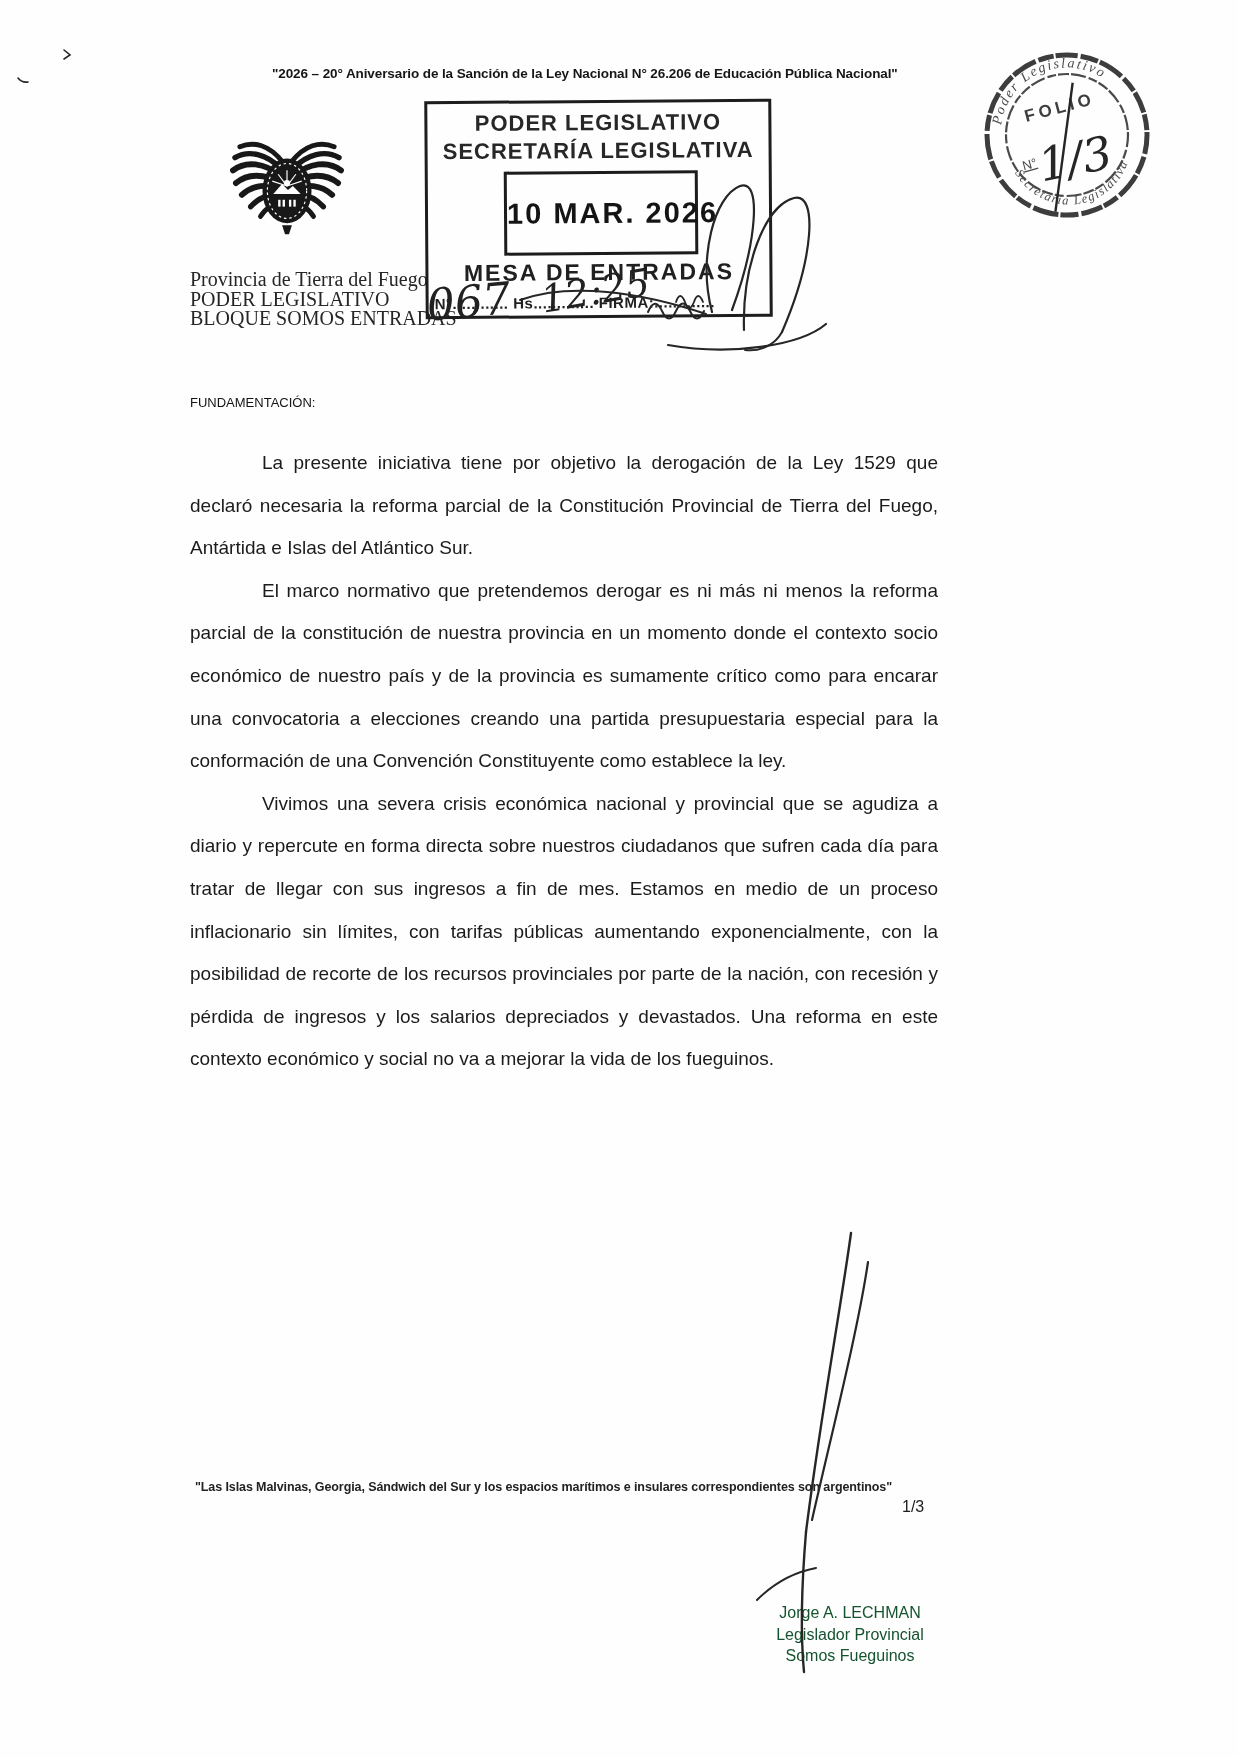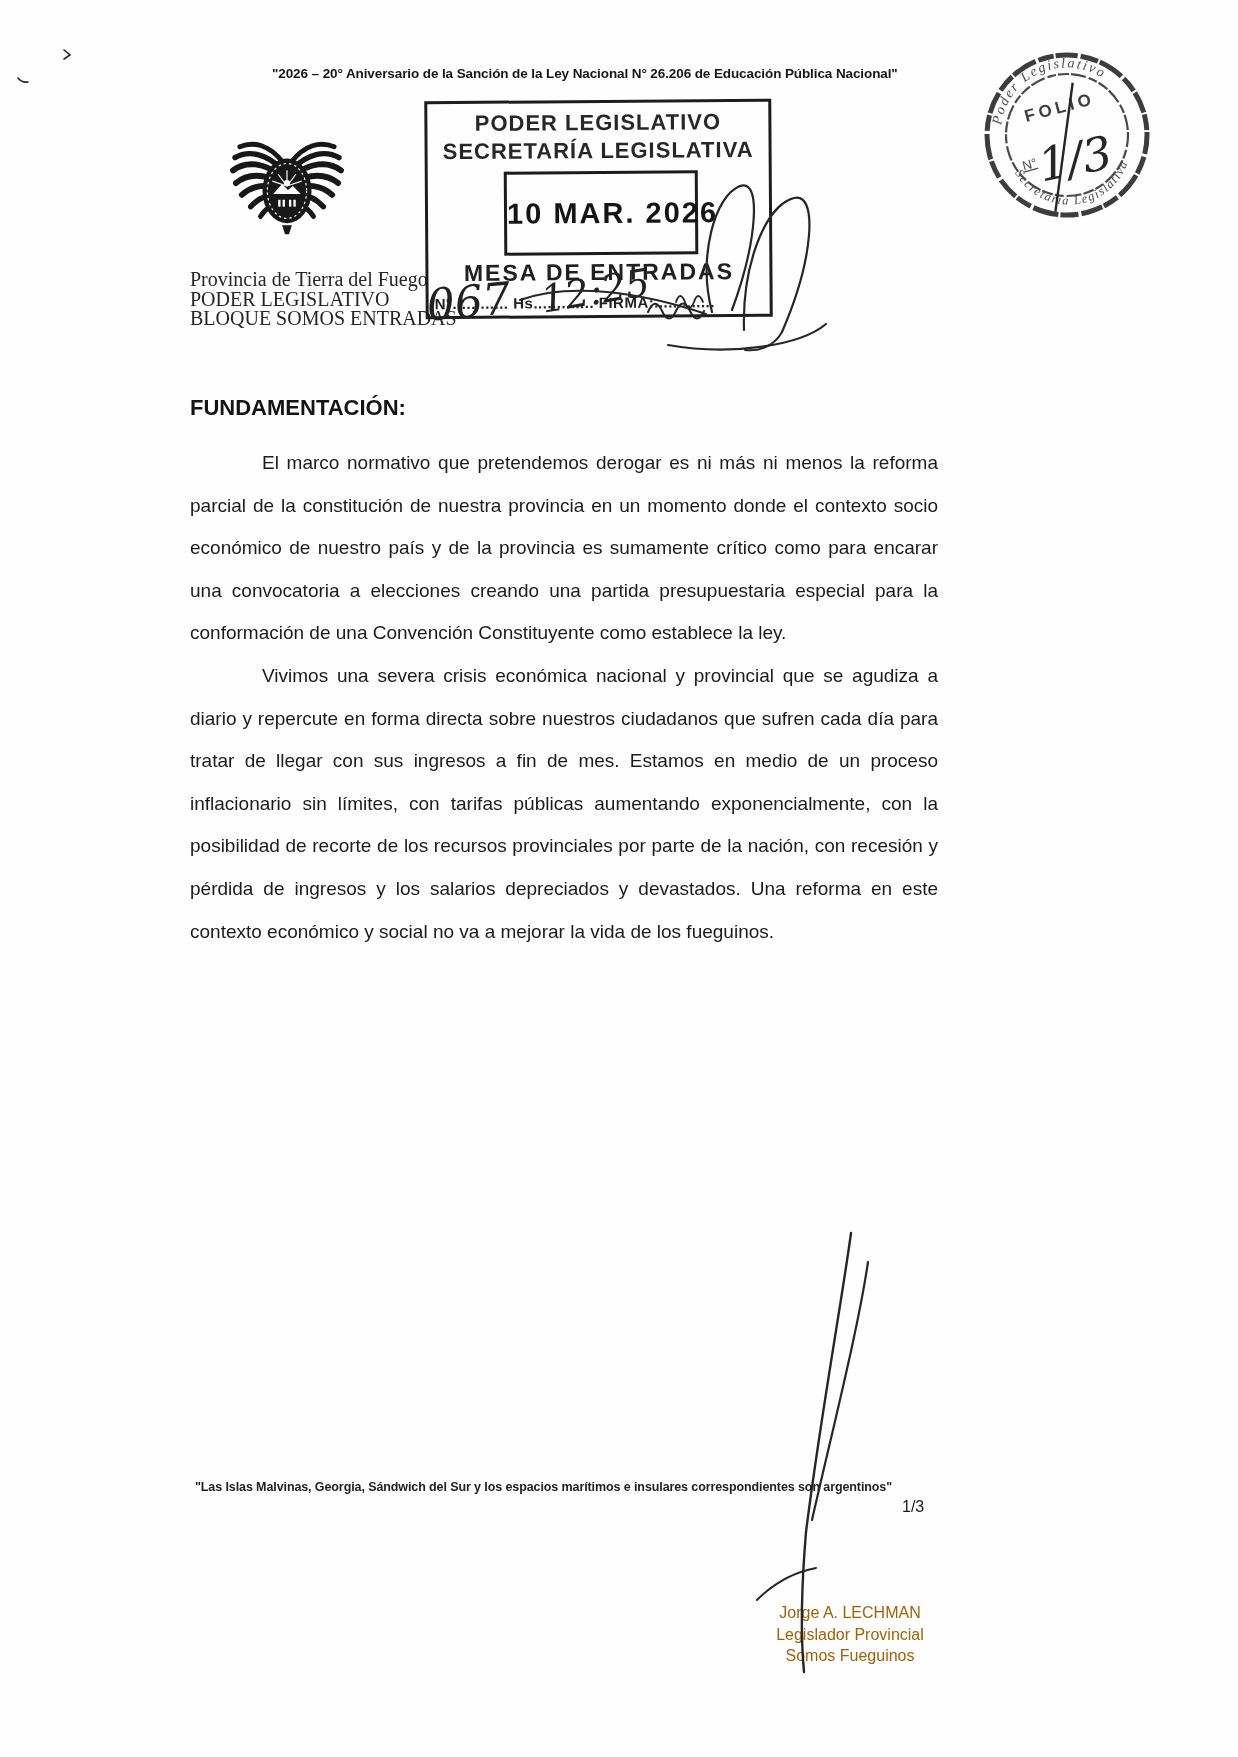--- a/index.html
+++ b/index.html
@@ -53,35 +53,35 @@
   .hw-time   { left:112px; top:166px; font-size:38px; transform:rotate(-9deg); }
   
   .folio-stamp { position:absolute; left:978px; top:46px; width:178px; height:178px; transform:rotate(-15deg); }
   
   .doc-title {
     position:absolute; left:190px; top:327px; white-space:pre;
     font-size:19.5px; font-weight:bold; color:#141414; letter-spacing:-0.2px;
   }
   .section-heading {
     position:absolute; left:190px; top:395px;
-    font-size:22px; font-weight:bold; color:#141414;
+    font-size:13px; font-weight:normal; color:#141414;
   }
   .doc-body {
     position:absolute; left:190px; top:442px; width:748px;
     font-size:19px; line-height:42.6px; text-align:justify; color:#1b1b1b;
   }
   .doc-body p { margin:0; text-indent:72px; }
   .footnote {
     position:absolute; left:195px; top:1480px; white-space:nowrap;
     font-size:12.5px; font-weight:bold; color:#222; letter-spacing:-0.1px;
   }
   .page-number { position:absolute; left:902px; top:1498px; font-size:16px; color:#1d1d1d; }
   .signature-block {
     position:absolute; left:740px; top:1602px; width:220px; text-align:center;
-    font-size:16px; line-height:21.5px; color:#a16207;
+    font-size:16px; line-height:21.5px; color:#14532d;
   }
   
   .ink-overlay { position:absolute; left:0; top:0; width:1238px; height:1757px; pointer-events:none; z-index:6; }
 </style>
 </head>
 <body>
 
 <div class="page">
 
   <div class="header-quote">"2026 – 20° Aniversario de la Sanción de la Ley Nacional N° 26.206 de Educación Pública Nacional"</div>
@@ -157,20 +157,21 @@
     </text>
     <text x="89" y="66" text-anchor="middle" font-size="17" font-weight="bold" letter-spacing="4" fill="#3e3e3e">FOLIO</text>
     <text x="38" y="112" font-size="13" fill="#4a4a4a" text-decoration="underline">N°</text>
     <line x1="108" y1="40" x2="58" y2="160" stroke="#262626" stroke-width="2.4"></line>
     <text x="54" y="130" font-family="DejaVu Serif, serif" font-style="italic" font-size="46" fill="#262626" transform="rotate(4 89 110)">1/3</text>
   </svg>
 
   <div class="section-heading">FUNDAMENTACIÓN:</div>
 
   <div class="doc-body">
+    <p>La presente iniciativa tiene por objetivo la derogación de la Ley 1529 que declaró necesaria la reforma parcial de la Constitución Provincial de Tierra del Fuego, Antártida e Islas del Atlántico Sur.</p>
     <p>El marco normativo que pretendemos derogar es ni más ni menos la reforma parcial de la constitución de nuestra provincia en un momento donde el contexto socio económico de nuestro país y de la provincia es sumamente crítico como para encarar una convocatoria a elecciones creando una partida presupuestaria especial para la conformación de una Convención Constituyente como establece la ley.</p>
     <p>Vivimos una severa crisis económica nacional y provincial que se agudiza a diario y repercute en forma directa sobre nuestros ciudadanos que sufren cada día para tratar de llegar con sus ingresos a fin de mes. Estamos en medio de un proceso inflacionario sin límites, con tarifas públicas aumentando exponencialmente, con la posibilidad de recorte de los recursos provinciales por parte de la nación, con recesión y pérdida de ingresos y los salarios depreciados y devastados. Una reforma en este contexto económico y social no va a mejorar la vida de los fueguinos.</p>
   </div>
 
   <div class="footnote">"Las Islas Malvinas, Georgia, Sándwich del Sur y los espacios marítimos e insulares correspondientes son argentinos"</div>
   <div class="page-number">1/3</div>
 
   <div class="signature-block">
     <div>Jorge A. LECHMAN</div>
     <div>Legislador Provincial</div>

